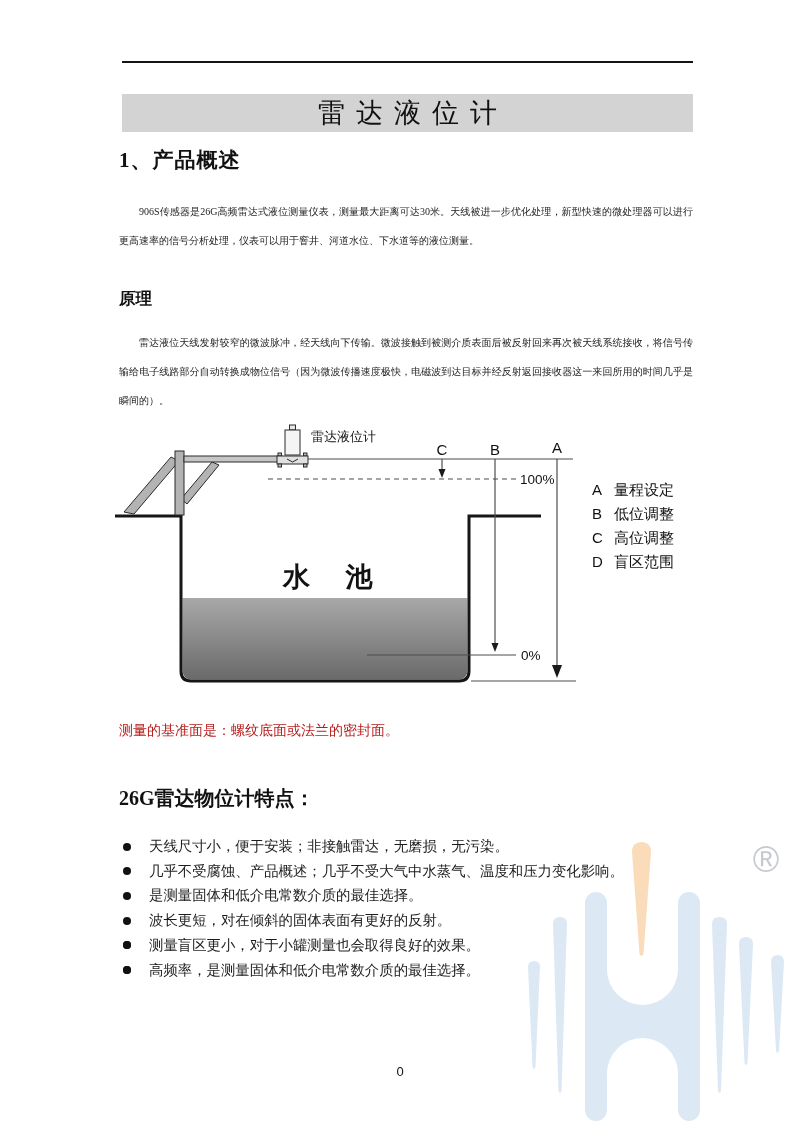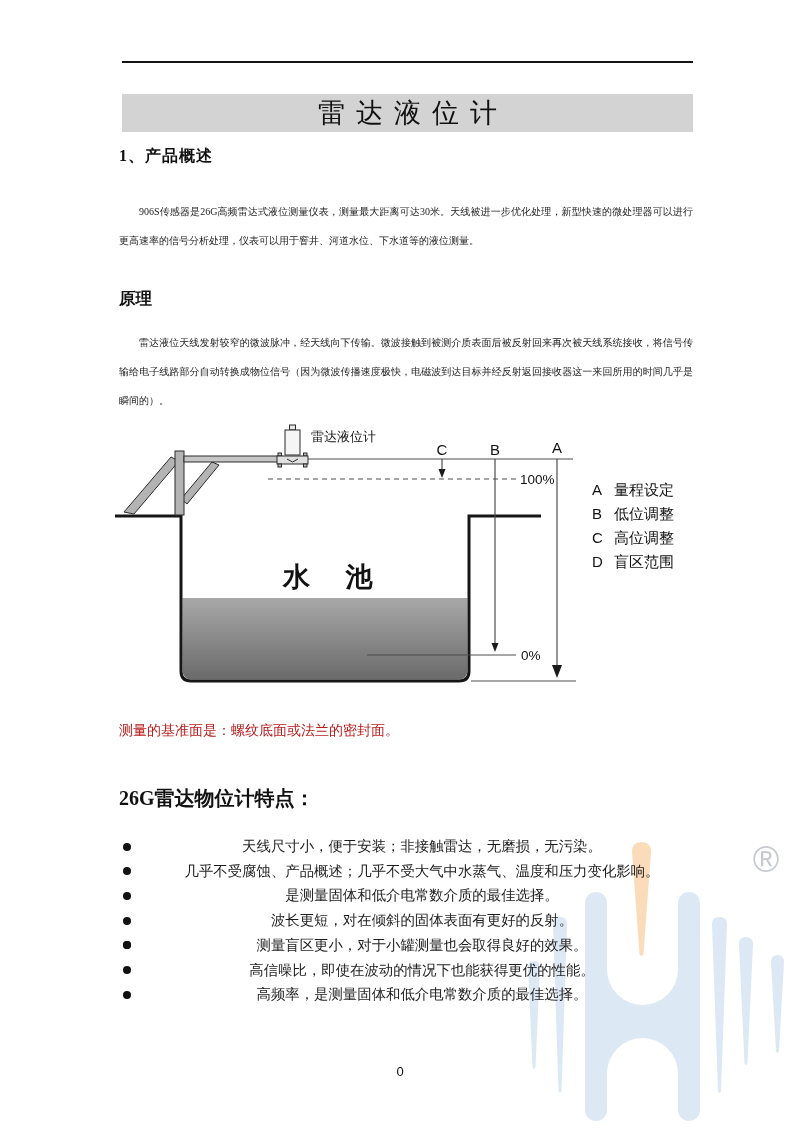--- a/index.html
+++ b/index.html
@@ -10,31 +10,31 @@
   .abs{position:absolute;}
   .top-rule{left:122px;top:61px;width:571px;height:2px;background:#141414;}
   .banner{
     left:122px;top:94px;width:571px;height:38px;background:#d3d3d3;
     display:flex;align-items:center;justify-content:center;
   }
   .banner .title{
     font-size:27px;letter-spacing:11px;color:#111;font-weight:500;
     padding-left:11px; 
   }
-  .sec-heading{left:119px;top:146px;font-size:16px;font-weight:bold;letter-spacing:1px;color:#111;}
+  .sec-heading{left:119px;top:146px;font-size:21px;font-weight:bold;letter-spacing:1px;color:#111;}
   .body-par{
     font-size:10px;line-height:29px;text-indent:2em;text-align:justify;color:#1c1c1c;
   }
   .p-intro{left:119px;top:197px;width:574px;}
   .h-principle{left:119px;top:288px;font-size:16.5px;font-weight:bold;color:#111;}
   .p-principle{left:119px;top:328px;width:574px;}
   .diagram{left:105px;top:418px;width:600px;height:290px;}
   .datum-note{left:119px;top:722px;font-size:14px;color:#b91c1c;}
   .h-features{left:119px;top:785px;font-size:20px;font-weight:bold;color:#111;}
-  .features{left:119px;top:834px;width:576px;margin:0;padding:0;list-style:none;text-align:center;}
+  .features{left:119px;top:834px;width:576px;margin:0;padding:0;list-style:none;}
   .features li{
     position:relative;padding-left:30px;font-size:14.4px;line-height:24.7px;color:#1c1c1c;
     white-space:nowrap;
   }
   .features li .dot{
     position:absolute;left:4px;top:8.5px;width:8px;height:8px;border-radius:50%;background:#111;
   }
   .page-num{left:0;top:1064px;width:800px;text-align:center;font-size:13px;color:#111;
     font-family:"Liberation Sans","DejaVu Sans",sans-serif;}
   .watermark{left:510px;top:833px;width:290px;height:298px;z-index:0;}
@@ -152,20 +152,20 @@
 
     <div class="abs h-features">26G雷达物位计特点：</div>
 
     <ul class="abs features">
       <li><span class="dot"></span><span>天线尺寸小，便于安装；非接触雷达，无磨损，无污染。</span></li>
       <li><span class="dot"></span><span>几乎不受腐蚀、产品概述；几乎不受大气中水蒸气、温度和压力变化影响。</span></li>
       <li><span class="dot"></span><span>是测量固体和低介电常数介质的最佳选择。</span></li>
       <li><span class="dot"></span><span>波长更短，对在倾斜的固体表面有更好的反射。</span></li>
       <li><span class="dot"></span></li>
       <li><span class="dot"></span><span>测量盲区更小，对于小罐测量也会取得良好的效果。</span></li>
-      <li><span class="dot"></span><span>高信噪比，即使在波动的情况下也能获得更优的性能。</span></li>
+      <li><span class="dot"></span></li>
       <li><span class="dot"></span><span>高频率，是测量固体和低介电常数介质的最佳选择。</span></li>
     </ul>
 
     <div class="abs page-num">0</div>
   </div>
 
 </div>
 
 </body></html>

